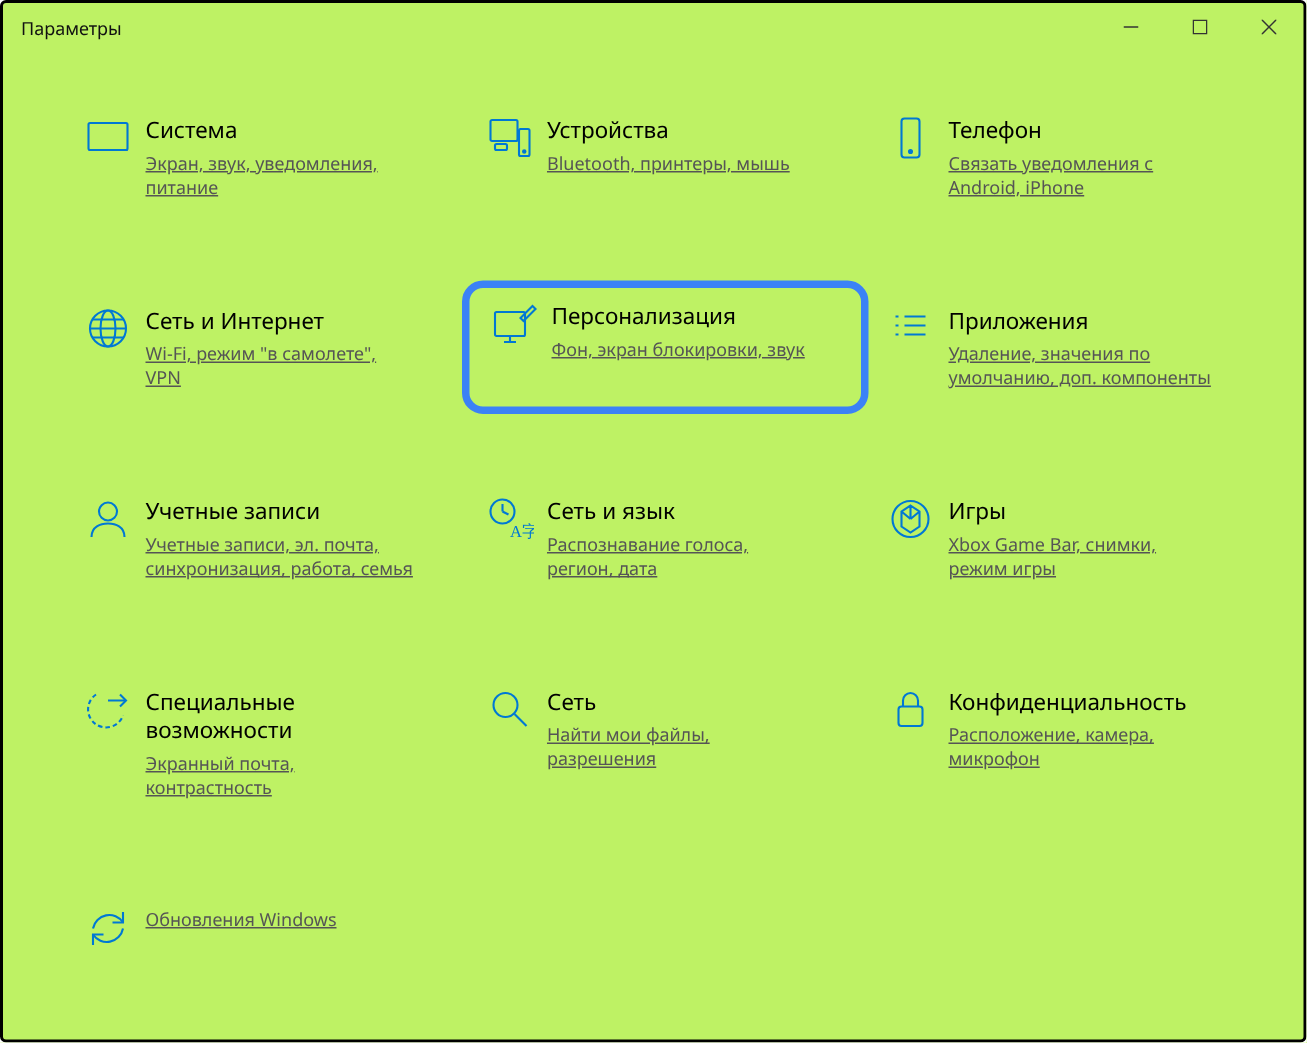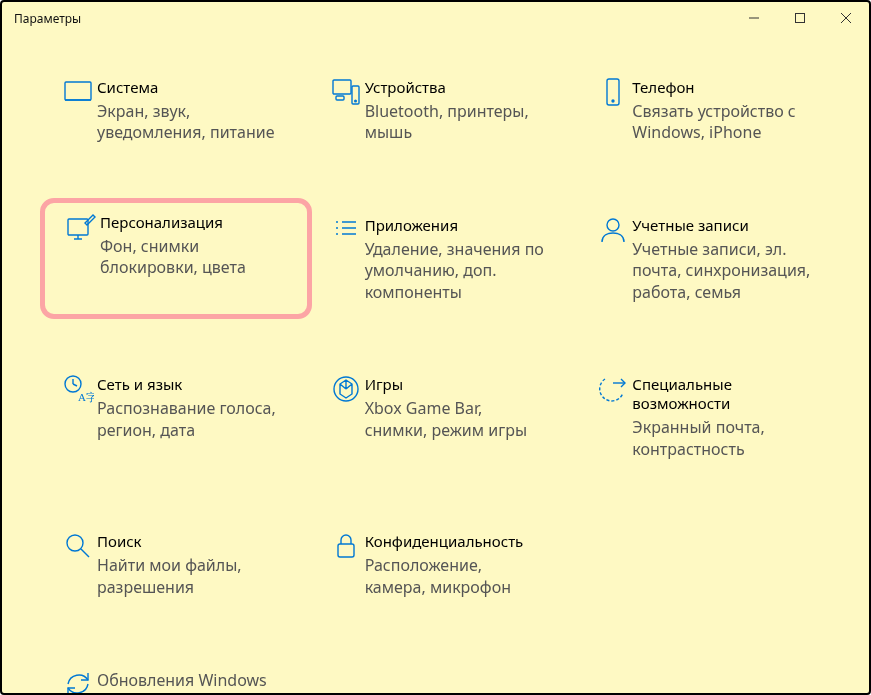--- a/index.html
+++ b/index.html
@@ -1,30 +1,30 @@
 <!DOCTYPE html>
 <html><head>
 <meta charset="utf-8">
 <style>
   * { box-sizing: border-box; margin: 0; padding: 0; }
   html, body { width: 871px; height: 695px; font-family: "Segoe UI", system-ui, Arial, sans-serif; background: #fff; color: #000; }
-  .frame { width: 871px; height: 695px; border: 2px solid #000; border-radius: 4px; position: relative; background: #fef9c3; overflow: hidden; }
+  .frame { width: 871px; height: 695px; border: 2px solid #000; border-radius: 4px; position: relative; background: #bef264; overflow: hidden; }
   .titlebar { display: flex; align-items: center; justify-content: space-between; height: 32px; padding: 0 0 0 12px; }
   .titlebar .title { font-size: 12px; color: #111; }
   .win-controls { display: flex; height: 100%; }
   .win-btn { width: 46px; height: 100%; display: flex; align-items: center; justify-content: center; color: #333; }
   .win-btn svg { width: 10px; height: 10px; }
   .content { padding: 36px 28px 20px 44px; display: grid; grid-template-columns: repeat(3, 1fr); column-gap: 8px; row-gap: 58px; }
   .tile { display: flex; gap: 3px; align-items: flex-start; padding: 6px 10px 6px 4px; border-radius: 6px; cursor: pointer; min-height: 64px; }
-  .tile .icon { width: 44px; height: 44px; flex: 0 0 44px; display: flex; align-items: flex-start; justify-content: flex-end; color: #0078d4; }
+  .tile .icon { width: 44px; height: 44px; flex: 0 0 44px; display: flex; align-items: flex-start; justify-content: center; color: #0078d4; }
   .tile .icon svg { width: 32px; height: 32px; stroke: #0078d4; fill: none; stroke-width: 1.4; }
   .tile .text { display: flex; flex-direction: column; gap: 4px; padding-top: 2px; }
   .tile .heading { font-size: 15px; font-weight: 400; color: #000; line-height: 1.25; }
-  .tile .desc { font-size: 16px; color: #555; line-height: 1.35; max-width: 180px; }
-  .highlighted { border: 5px solid #fca5a5; border-radius: 14px; padding: 8px 10px 10px 8px; margin: -10px -6px; }
+  .tile .desc { font-size: 12px; color: #555; line-height: 1.35; max-width: 180px; text-decoration: underline; }
+  .highlighted { border: 5px solid #3b82f6; border-radius: 14px; padding: 8px 10px 10px 8px; margin: -10px -6px; }
   .wide3 { grid-column: 1 / span 1; }
 </style>
 </head>
 <body>
 
 <div class="frame">
 
   <div class="titlebar">
     <div class="title">Параметры</div>
     <div class="win-controls">
@@ -79,37 +79,52 @@
 
     <div class="tile">
       <div class="icon">
         <svg viewBox="0 0 32 32">
             <rect x="10" y="3" width="12" height="26" rx="2"></rect>
             <circle cx="16" cy="25" r="1" fill="#0078d4"></circle>
           </svg>
       </div>
       <div class="text">
         <div class="heading">Телефон</div>
-        <div class="desc">Связать устройство с Windows, iPhone</div>
-      </div>
-    </div>
-
+        <div class="desc">Связать уведомления с Android, iPhone</div>
+      </div>
+    </div>
+
+    <div class="tile">
+      <div class="icon">
+        <svg viewBox="0 0 32 32">
+            <circle cx="16" cy="16" r="12"></circle>
+            <ellipse cx="16" cy="16" rx="5" ry="12"></ellipse>
+            <line x1="4" y1="16" x2="28" y2="16"></line>
+            <line x1="6" y1="10" x2="26" y2="10"></line>
+            <line x1="6" y1="22" x2="26" y2="22"></line>
+          </svg>
+      </div>
+      <div class="text">
+        <div class="heading">Сеть и Интернет</div>
+        <div class="desc">Wi-Fi, режим "в самолете", VPN</div>
+      </div>
+    </div>
 
     <div class="tile highlighted">
       <div class="icon">
         <svg viewBox="0 0 32 32">
             <rect x="3" y="8" width="20" height="16" rx="1"></rect>
             <line x1="9" y1="28" x2="17" y2="28"></line>
             <line x1="13" y1="24" x2="13" y2="28"></line>
             <path d="M20 12 L28 4 L30 6 L22 14 Z"></path>
           </svg>
       </div>
       <div class="text">
         <div class="heading">Персонализация</div>
-        <div class="desc">Фон, снимки блокировки, цвета</div>
+        <div class="desc">Фон, экран блокировки, звук</div>
       </div>
     </div>
 
     <div class="tile">
       <div class="icon">
         <svg viewBox="0 0 32 32">
             <line x1="6" y1="8" x2="8" y2="8"></line>
             <line x1="12" y1="8" x2="26" y2="8"></line>
             <line x1="6" y1="14" x2="8" y2="14"></line>
             <line x1="12" y1="14" x2="26" y2="14"></line>
@@ -179,21 +194,21 @@
     </div>
 
     <div class="tile">
       <div class="icon">
         <svg viewBox="0 0 32 32">
             <circle cx="13" cy="13" r="8"></circle>
             <line x1="19" y1="19" x2="27" y2="27"></line>
           </svg>
       </div>
       <div class="text">
-        <div class="heading">Поиск</div>
+        <div class="heading">Сеть</div>
         <div class="desc">Найти мои файлы, разрешения</div>
       </div>
     </div>
 
     <div class="tile">
       <div class="icon">
         <svg viewBox="0 0 32 32">
             <rect x="8" y="14" width="16" height="13" rx="2"></rect>
             <path d="M11 14 V10 a5 5 0 0 1 10 0 V14"></path>
           </svg>

